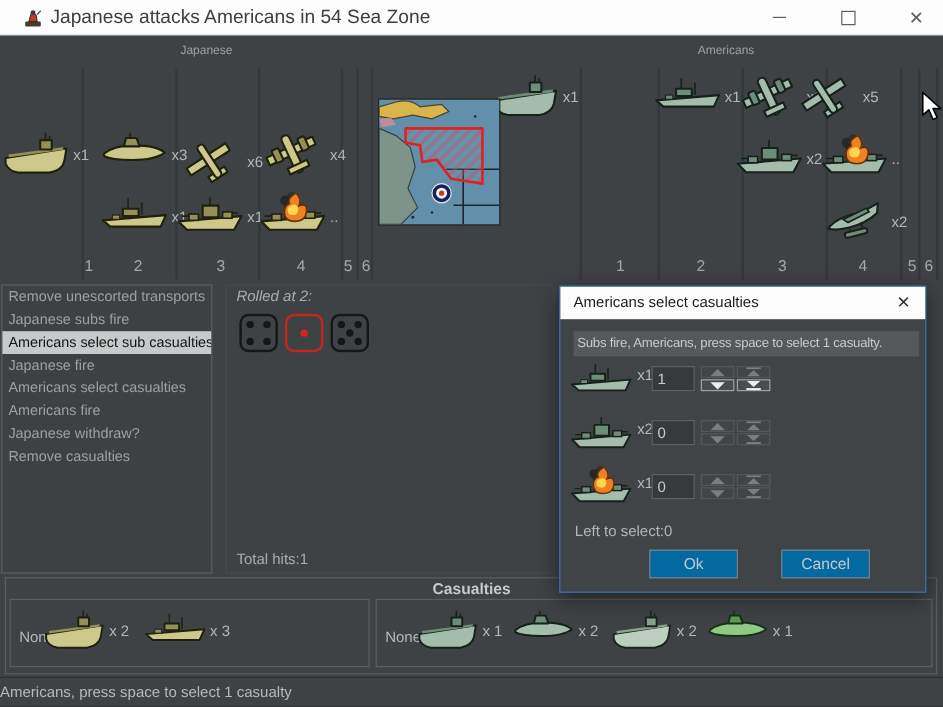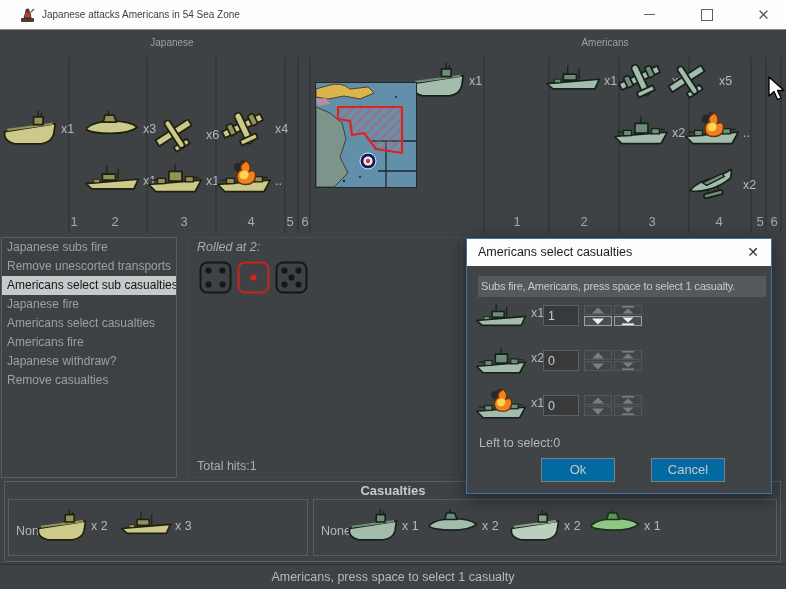--- a/index.html
+++ b/index.html
@@ -1,21 +1,21 @@
 <!DOCTYPE html>
 <html><head>
 <meta charset="utf-8">
 <style>
   html,body{margin:0;padding:0;background:#1d1d1d;}
   .win{position:relative;width:786px;height:589px;background:#3f4245;overflow:hidden;
        font-family:"Liberation Sans",sans-serif;-webkit-font-smoothing:antialiased;}
   
   .titlebar{position:absolute;left:0;top:0;width:786px;height:30px;background:#fdfdfd;border-bottom:1px solid #8a8a8a;box-sizing:border-box;}
   .app-icon{position:absolute;left:20px;top:7px;width:16px;height:16px;}
-  .title-text{position:absolute;left:42px;top:0;line-height:29px;font-size:10px;color:#3e3e3e;white-space:nowrap;text-align:center;}
+  .title-text{position:absolute;left:42px;top:0;line-height:29px;font-size:16px;color:#3e3e3e;white-space:nowrap;text-align:center;}
   .tb-btn{position:absolute;top:0;width:45px;height:29px;display:flex;align-items:center;justify-content:center;color:#5f5f5f;cursor:default;}
   .tb-min{left:627px;} .tb-max{left:684px;} .tb-close{left:741px;font-size:15px;}
   .glyph-min{width:11px;height:1px;background:#5f5f5f;}
   .glyph-max{width:10px;height:10px;border:1px solid #5f5f5f;}
   
   .side-title{position:absolute;top:37px;width:130px;text-align:center;font-size:10px;color:#9ca0a3;}
   .jp-title{left:107px;} .us-title{left:540px;}
   .vdiv{position:absolute;width:2px;top:57px;height:176px;background:#35383a;}
   .colnum{position:absolute;top:214px;width:16px;text-align:center;font-size:13px;color:#a6a9ab;}
   .unit{position:absolute;display:flex;align-items:center;}
@@ -31,21 +31,21 @@
   .roll-label{position:absolute;left:197px;top:240px;font-size:12.5px;color:#a9acae;font-style:italic;}
   .die{position:absolute;top:261px;width:33px;height:33px;}
   .total-hits{position:absolute;left:197px;top:459px;font-size:12.5px;color:#a9acae;}
   
   .cas-outer{position:absolute;left:4px;top:481px;width:777px;height:81px;border:1px solid #5b5e61;box-sizing:border-box;}
   .cas-header{position:absolute;left:0;top:483px;width:786px;text-align:center;font-size:13px;font-weight:bold;color:#c6c9cb;}
   .cas-box{position:absolute;top:499px;height:57px;border:1px solid #5b5e61;box-sizing:border-box;}
   .cas-left{left:8px;width:300px;} .cas-right{left:313px;width:464px;}
   .none-label{position:absolute;top:524px;font-size:12.5px;color:#b4b7b9;}
   
-  .statusbar{position:absolute;left:0;top:564px;width:786px;height:25px;border-top:1px solid #2d2f31;box-sizing:border-box;text-align:center;line-height:24px;font-size:12.5px;color:#b6b9bb;}
+  .statusbar{position:absolute;left:0;top:564px;width:786px;height:25px;border-top:1px solid #2d2f31;box-sizing:border-box;line-height:24px;font-size:12.5px;color:#b6b9bb;}
   
   .dialog{position:absolute;left:466px;top:238px;width:304px;height:254px;background:#404446;border:1px solid #3a72b0;box-sizing:content-box;box-shadow:0 5px 18px rgba(0,0,0,.5);z-index:10;}
   .dlg-title{position:absolute;left:0;top:0;width:100%;height:27px;background:#fdfdfd;}
   .dlg-title-text{position:absolute;left:11px;top:0;line-height:27px;font-size:12.5px;color:#1c1c1c;}
   .dlg-close{position:absolute;right:4px;top:0;width:28px;height:27px;text-align:center;line-height:26px;font-size:14px;color:#333;}
   .dlg-msg{position:absolute;left:11px;top:37px;width:288px;height:21px;background:#56595c;color:#c7cacc;font-size:11px;letter-spacing:-0.2px;line-height:21px;padding-left:3px;box-sizing:border-box;white-space:nowrap;overflow:hidden;}
   .drow{position:absolute;left:8px;width:290px;height:44px;}
   .drow .cnt{position:absolute;left:56px;top:10px;font-size:12.5px;color:#b5b8ba;}
   .dfield{position:absolute;left:68px;top:9px;width:36px;height:21px;background:#37393b;border:1px solid #5d6063;box-sizing:border-box;color:#c9cccf;font-size:12.5px;font-family:"Liberation Sans",sans-serif;padding:0 0 0 4px;outline:none;}
   .spbtn{position:absolute;width:28px;height:10px;background:#424547;border:1px solid #54575a;box-sizing:border-box;display:flex;align-items:center;justify-content:center;}
@@ -282,22 +282,22 @@
       <circle cx="44" cy="94" r="1" fill="#223"></circle>
       <circle cx="80" cy="14" r="1" fill="#223"></circle>
     <g>
       <circle cx="52" cy="78" r="8" fill="#16205e" stroke="#e8e8e8" stroke-width="1"></circle>
       <circle cx="52" cy="78" r="4.6" fill="#f2f2f2"></circle>
       <circle cx="52" cy="78" r="2.2" fill="#c33"></circle>
     </g>
   </svg>
 
   <div class="steps" id="steps">
+      <div class="step">Remove unescorted transports</div>
       <div class="step">Japanese subs fire</div>
-      <div class="step">Remove unescorted transports</div>
       <div class="step sel">Americans select sub casualties</div>
       <div class="step">Japanese fire</div>
       <div class="step">Americans select casualties</div>
       <div class="step">Americans fire</div>
       <div class="step">Japanese withdraw?</div>
       <div class="step">Remove casualties</div>
     </div>
 
   <div class="midpanel"></div>
   <div class="roll-label">Rolled at 2:</div>

